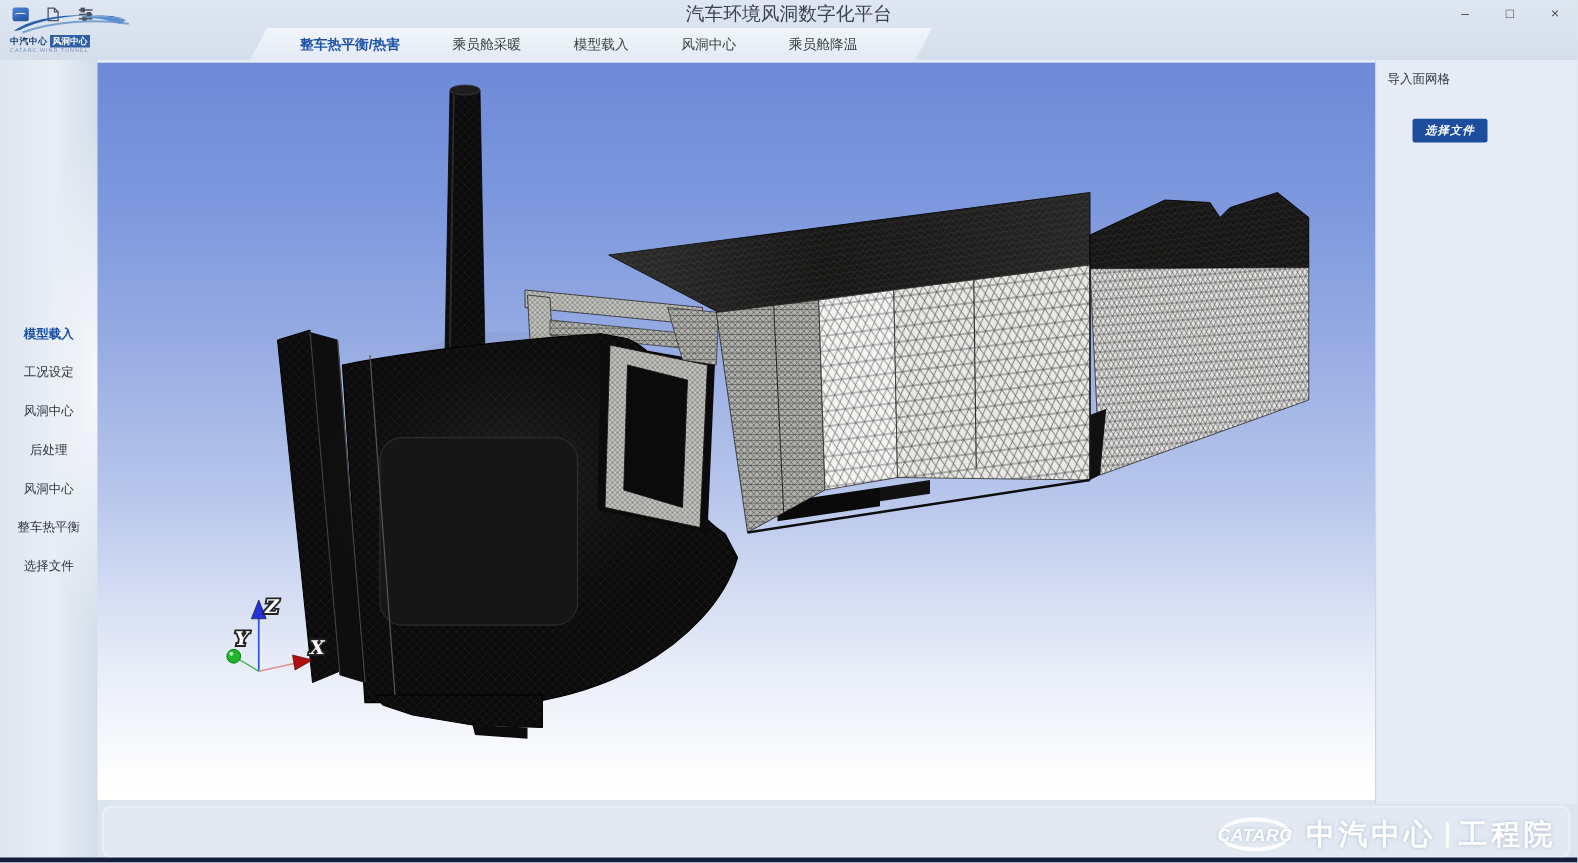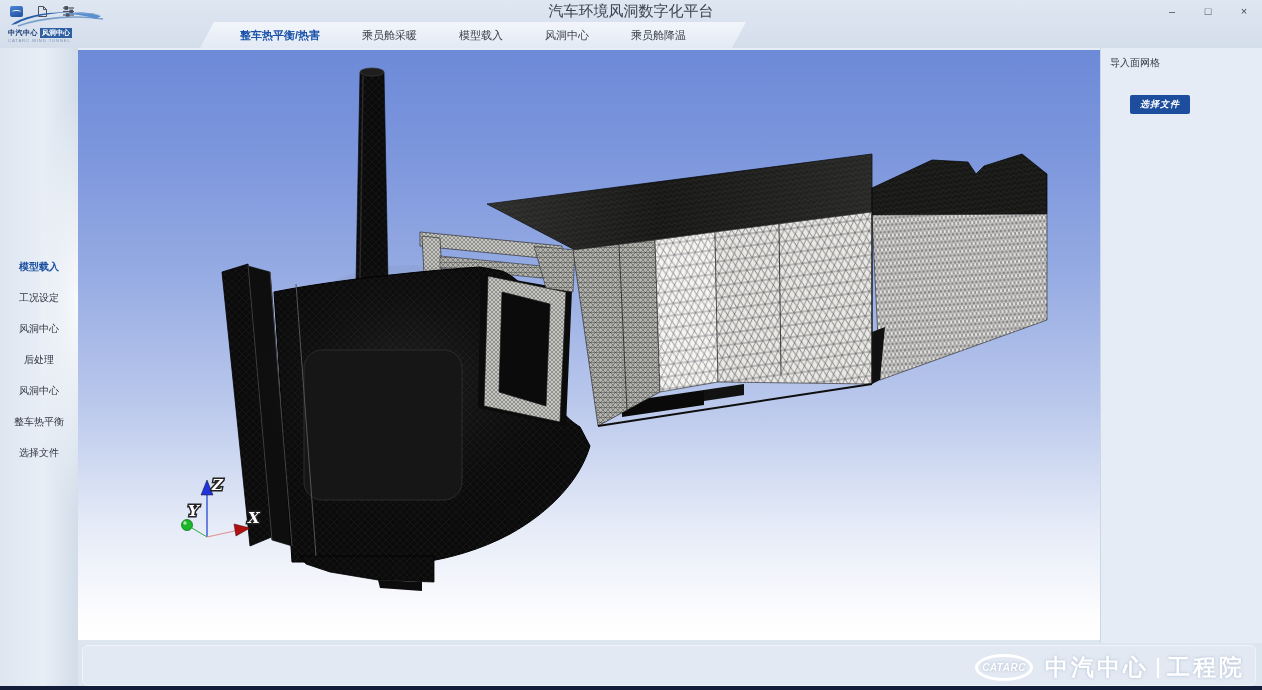--- a/index.html
+++ b/index.html
@@ -65,21 +65,21 @@
     font-size:9px; font-weight:bold; border:none; padding:3px 10px; border-radius:2px;
     letter-spacing:1px; cursor:pointer;font-style:italic; }
 
   
   .bottom-panel { position:absolute; left:82px; top:645px; width:1174px; height:41px;
     background:#e2e9f3; border:1px solid #eff4fa; border-radius:6px; }
   .brand { position:absolute; right:10px; top:6px; display:flex; align-items:center; gap:12px;
     color:#fff; text-shadow:0 0 3px rgba(125,145,175,.55); }
   .brand-oval { width:58px; height:27px; border:3px solid #fff; border-radius:50%;
     display:flex; align-items:center; justify-content:center;
-    font-style:italic; font-weight:bold; font-size:10px; letter-spacing:.5px; }
+    font-style:italic; font-weight:bold; font-size:14px; letter-spacing:.5px; }
   .brand-text { font-size:23px; font-weight:bold; letter-spacing:3px; display:flex; align-items:center; }
   .brand-div { width:2px; height:20px; background:#fff; margin:0 8px; }
   .bottom-strip { position:absolute; left:0; top:686px; width:1262px; height:4px; background:#131f3a; }
 </style>
 </head>
 <body>
 
 <div class="titlebar">
   <div class="tb-icons">
     <span class="app-ico"></span>

